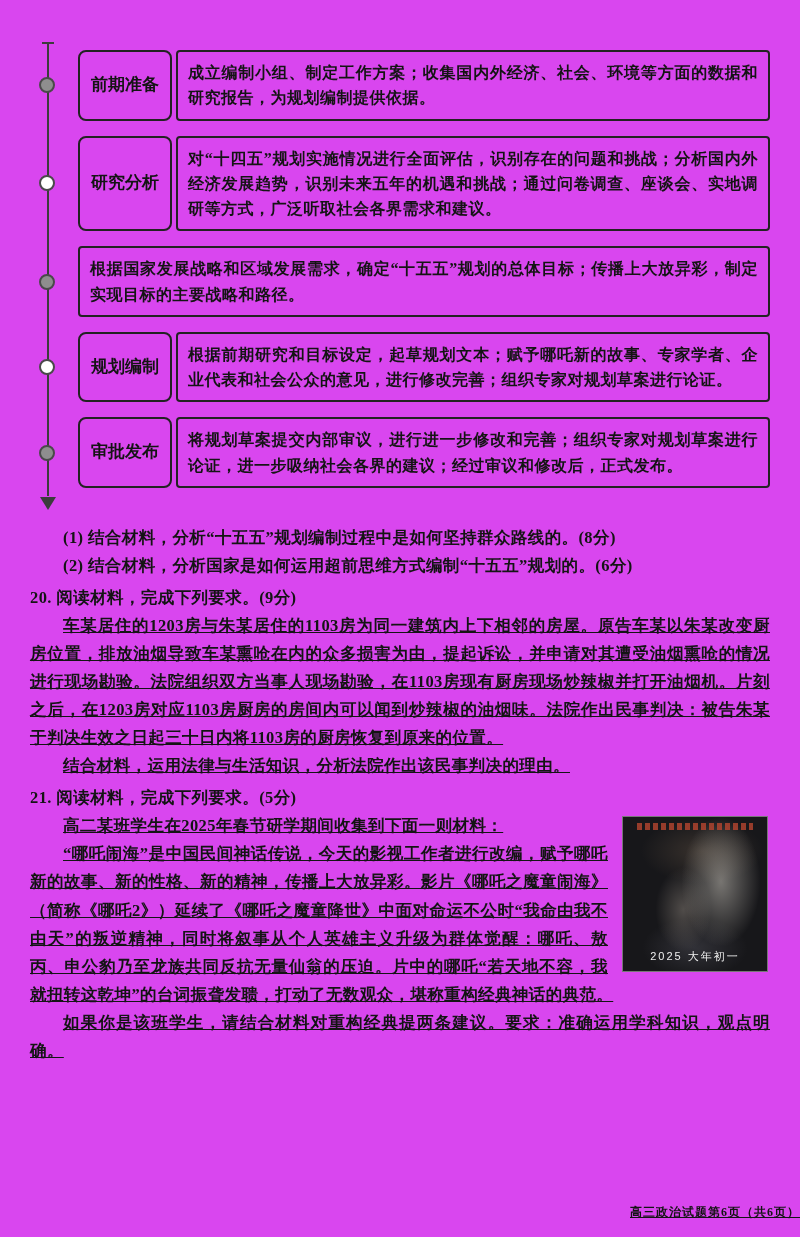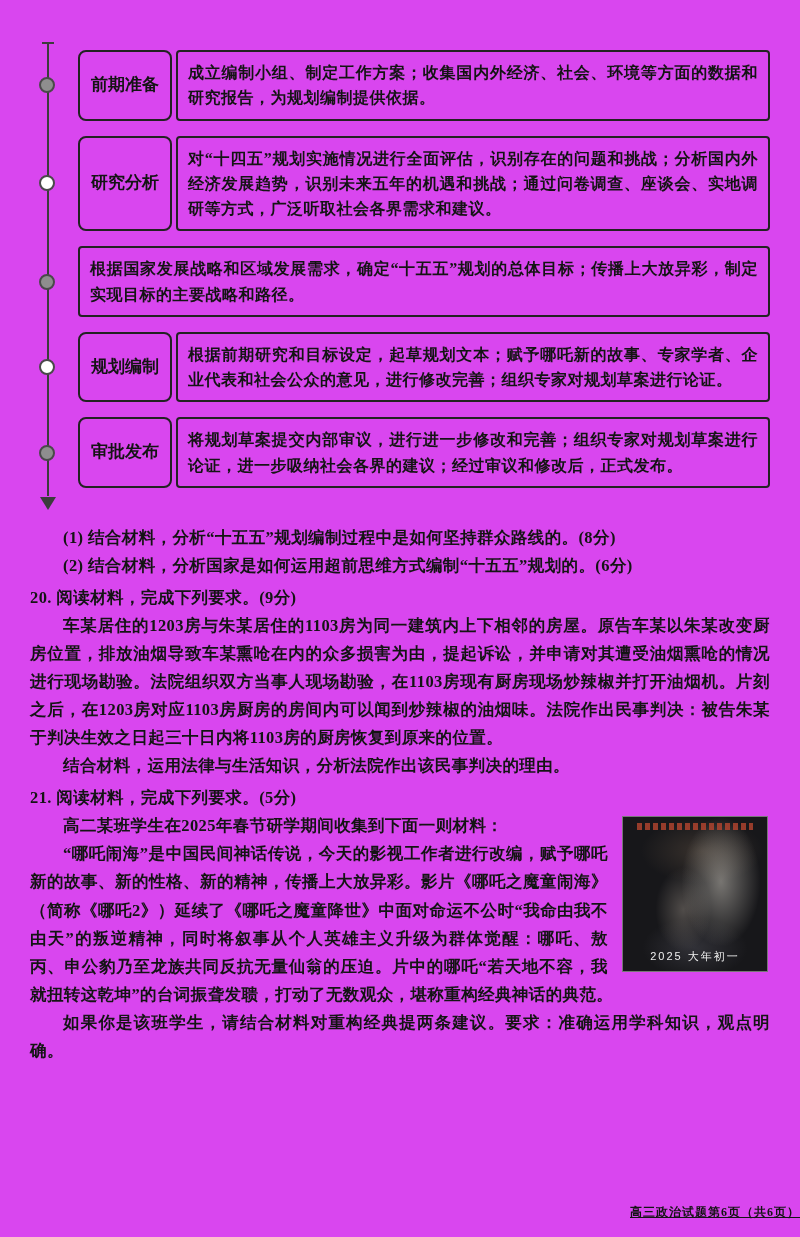--- a/index.html
+++ b/index.html
@@ -25,21 +25,21 @@
     display:flex; align-items:center; justify-content:center; text-align:center;
     font-size:17px; font-weight:700; line-height:1.45; padding:6px 5px; margin-right:4px;
     word-break:break-all;
   }
   .contentbox {
     flex:1; border:2px solid #222; border-radius:4px; padding:8px 10px;
     font-size:16px; font-weight:600; line-height:1.58; text-align:justify; letter-spacing:0.5px;
   }
   
   .line, .para { font-size:16.5px; font-weight:600; line-height:1.7; letter-spacing:0.4px; text-align:justify; }
-  .indent { text-indent:2em; }
+  .indent { text-indent:2em;text-decoration:underline; }
   .sect { margin-top:4px; }
   .subq { text-indent:2em; }
   
   .q21-block { overflow:visible; }
   .poster {
     float:right; width:146px; height:156px; margin:4px 2px 8px 14px;
     background:#17171a; border:1px solid #777; position:relative; overflow:hidden;
   }
   .poster .swirl { position:absolute; inset:0;
     background:

